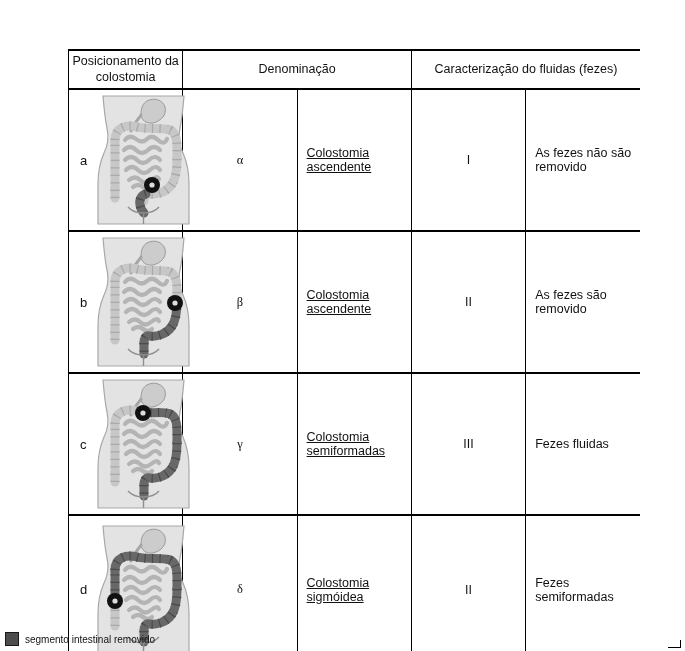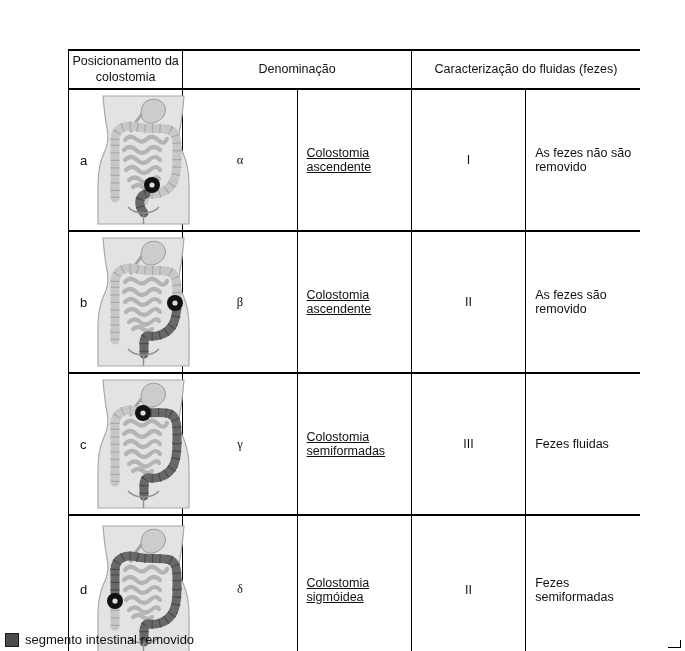--- a/index.html
+++ b/index.html
@@ -24,21 +24,21 @@
   .c-greek{width:24px;text-align:center;font-family:"Liberation Serif",serif;font-size:13.5px;}
   .c-name{width:163px;padding-left:9px !important;text-decoration:underline;}
   .c-roman{width:25px;text-align:center;}
   .c-desc{width:202px;padding-left:9px !important;}
   .figcell{display:flex;align-items:center;height:100%;}
   .rowletter{display:inline-block;width:17px;margin-left:11px;text-align:center;font-size:13px;}
   .figbox{display:inline-block;width:105px;height:130px;margin-left:4px;}
   .figbox svg{display:block;}
   .legend{position:absolute;left:5px;top:632px;display:flex;align-items:center;}
   .legend-swatch{width:12px;height:12px;border:1px solid #1a1a1a;display:inline-block;}
-  .legend-label{margin-left:6px;font-size:13px;}
+  .legend-label{margin-left:6px;font-size:10px;}
   .corner-mark{
     position:absolute;left:668px;top:640px;width:12px;height:7px;
     border-bottom:1.5px solid #000;border-right:1.5px solid #000;
   }
 </style>
 </head>
 <body>
 
 <div class="table-wrap">
   <table class="colostomy">

